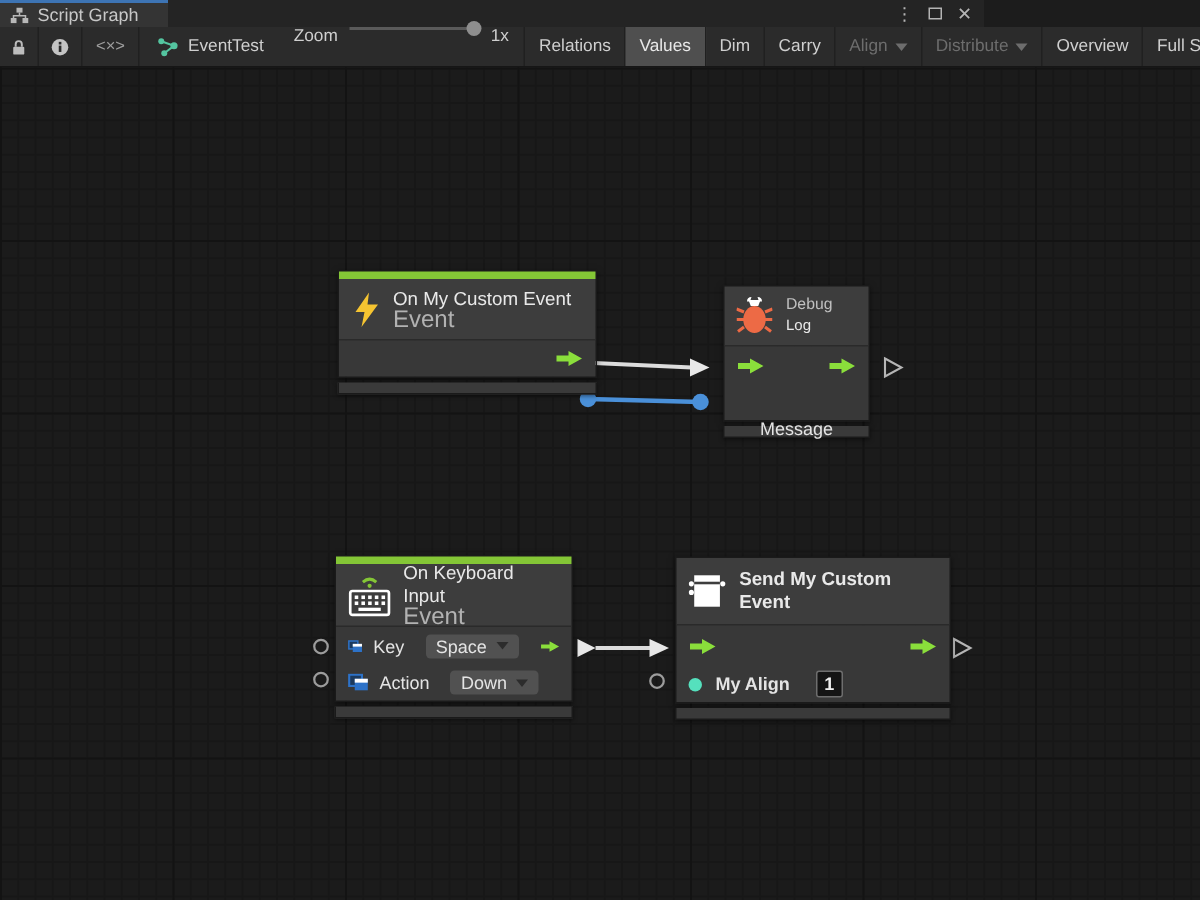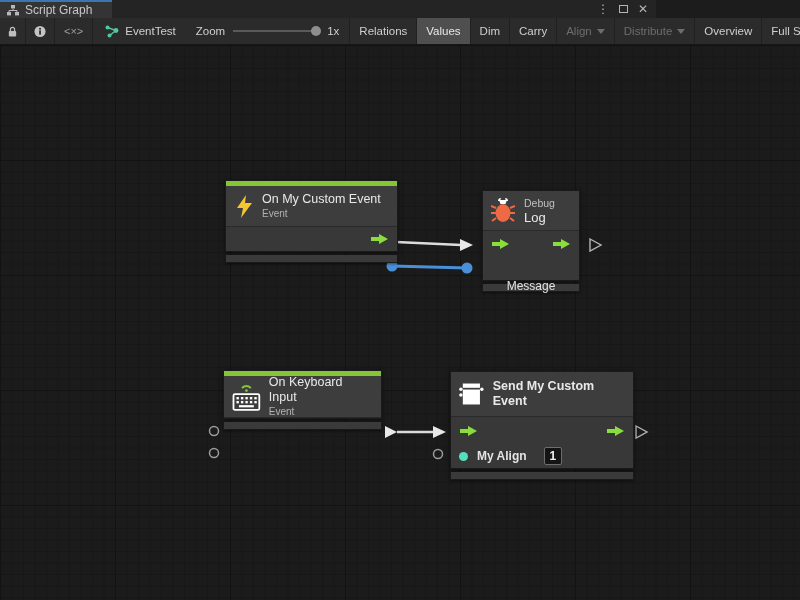--- a/index.html
+++ b/index.html
@@ -28,21 +28,21 @@
   .tbtn.icon-btn { padding:0 8px; }
   .tbtn.active { background:#4f4f4f; color:#e8e8e8; }
   .tbtn.disabled { color:#6d6d6d; }
   .caret-down { width:0; height:0; border-left:4px solid transparent;
                 border-right:4px solid transparent; border-top:5px solid #6d6d6d;
                 margin-left:5px; }
   .dd-caret { width:0; height:0; border-left:4px solid transparent;
               border-right:4px solid transparent; border-top:5px solid #2c2c2c;
               margin-left:6px; }
   .graph-ref { display:flex; align-items:center; gap:6px; padding:0 10px 0 12px; }
-  .zoom-area { display:flex; align-items:center; gap:8px; padding:0 10px;
+  .zoom-area { display:flex; gap:8px; padding:0 10px;
                border-right:1px solid #202020; }
   .slider-track { position:relative; width:86px; height:2px; background:#5a5a5a; }
   .slider-handle { position:absolute; right:-2px; top:-4px; width:10px; height:10px;
                    border-radius:50%; background:#8e8e8e; }
 
   
   .canvas { position:absolute; left:0; top:45px; width:800px; height:555px;
             background-color:#1b1b1b;
             background-image:
               linear-gradient(#131313 1px, transparent 1px),
@@ -55,21 +55,21 @@
   
   .node { position:absolute; }
   .node-main { border:1px solid #1a1a1a; box-shadow:0 1px 4px rgba(0,0,0,.5); }
   .strip { height:5px; background:#84c636; }
   .nhead { background:#3d3d3d; border-bottom:1px solid #2a2a2a;
            display:flex; align-items:center; gap:9px; padding:0 10px; }
   .nbody { background:#383838; }
   .nfoot { height:8px; background:#3a3a3a; border:1px solid #1a1a1a; border-top:none;
            margin-top:3px; box-shadow:0 1px 3px rgba(0,0,0,.5); }
   .ntitle { color:#e9e9e9; font-size:12.5px; line-height:15px; }
-  .nsub   { color:#b2b2b2; font-size:10px; line-height:13px; }
+  .nsub   { color:#b2b2b2; font-size:16px; line-height:13px; }
   .nsmall { color:#c0c0c0; font-size:10.5px; line-height:13px; }
   .row { display:flex; align-items:center; padding:0 8px; }
   .plabel { color:#e4e4e4; font-size:12px; }
   .dot { width:9px; height:9px; border-radius:50%; }
   .dropdown { background:#515151; border-radius:3px; color:#e4e4e4; font-size:12px;
               display:flex; align-items:center; padding:1px 7px; margin-left:7px; }
   .valuebox { background:#141414; border:1px solid #6e6e6e; border-radius:2px;
               color:#efefef; font-size:12px; padding:0 5px; margin-left:8px;
               min-width:16px; height:18px; display:flex; align-items:center;
               justify-content:center; }
@@ -211,21 +211,21 @@
                 <line x1="5" y1="16" x2="0" y2="16"></line>
               <line x1="5" y1="21" x2="1" y2="24"></line>
                 <line x1="19" y1="11" x2="24" y2="9"></line>
               <line x1="19" y1="16" x2="24" y2="16"></line>
                 <line x1="19" y1="21" x2="23" y2="24"></line>
             </g>
             <ellipse cx="12" cy="16" rx="7.5" ry="9" fill="#ed6a45"></ellipse>
           </svg>
           <div>
             <div class="nsmall">Debug</div>
-            <div class="ntitle" style="font-size:13px">Log</div>
+            <div class="ntitle" style="font-size:10px">Log</div>
           </div>
         </div>
         <div class="nbody">
           <div class="row" style="height:26px; justify-content:space-between;">
             <svg width="19" height="12" viewBox="0 0 19 12">
               <path d="M1 4 h8 V1 l9 5 -9 5 V8 H1 z" fill="#8ade3b"></path>
             </svg>
             <svg width="19" height="12" viewBox="0 0 19 12">
               <path d="M1 4 h8 V1 l9 5 -9 5 V8 H1 z" fill="#8ade3b"></path>
             </svg>
@@ -260,20 +260,48 @@
               <rect x="22.5" y="19" width="2.4" height="2.4"></rect>
               <rect x="7" y="23.2" width="15" height="2.2"></rect>
             </g>
           </svg>
           <div>
             <div class="ntitle">On Keyboard Input</div>
             <div class="nsub">Event</div>
           </div>
         </div>
         <div class="nbody">
+          <div class="row" style="height:25px; gap:7px;">
+            <svg width="14" height="12" viewBox="0 0 14 12">
+              <rect x="0.8" y="0.8" width="8.5" height="7.5" fill="#1c3a5e" stroke="#2d72c8" stroke-width="1.4"></rect>
+              <rect x="4.5" y="3.5" width="8.7" height="7.7" fill="#2d72c8"></rect>
+              <rect x="4.5" y="3.5" width="8.7" height="2.6" fill="#ffffff"></rect>
+            </svg>
+            <span class="plabel">Key</span>
+            <span class="dropdown">
+              <span>Space</span>
+              <span class="dd-caret"></span>
+            </span>
+            <span style="flex:1"></span>
+            <svg width="19" height="12" viewBox="0 0 19 12">
+              <path d="M1 4 h8 V1 l9 5 -9 5 V8 H1 z" fill="#8ade3b"></path>
+            </svg>
+          </div>
+          <div class="row" style="height:24px; gap:7px;">
+            <svg width="14" height="12" viewBox="0 0 14 12">
+              <rect x="0.8" y="0.8" width="8.5" height="7.5" fill="#1c3a5e" stroke="#2d72c8" stroke-width="1.4"></rect>
+              <rect x="4.5" y="3.5" width="8.7" height="7.7" fill="#2d72c8"></rect>
+              <rect x="4.5" y="3.5" width="8.7" height="2.6" fill="#ffffff"></rect>
+            </svg>
+            <span class="plabel">Action</span>
+            <span class="dropdown">
+              <span>Down</span>
+              <span class="dd-caret"></span>
+            </span>
+          </div>
         </div>
       </div>
       <div class="nfoot"></div>
     </div>
 
     <div class="node" style="left:450px; top:326px; width:184px;font-weight:bold;">
       <div class="node-main">
         <div class="nhead" style="height:45px; padding:0 8px;">
           <svg width="26" height="24" viewBox="0 0 26 24">
             <rect x="4" y="1" width="18" height="22" fill="#ffffff"></rect>

